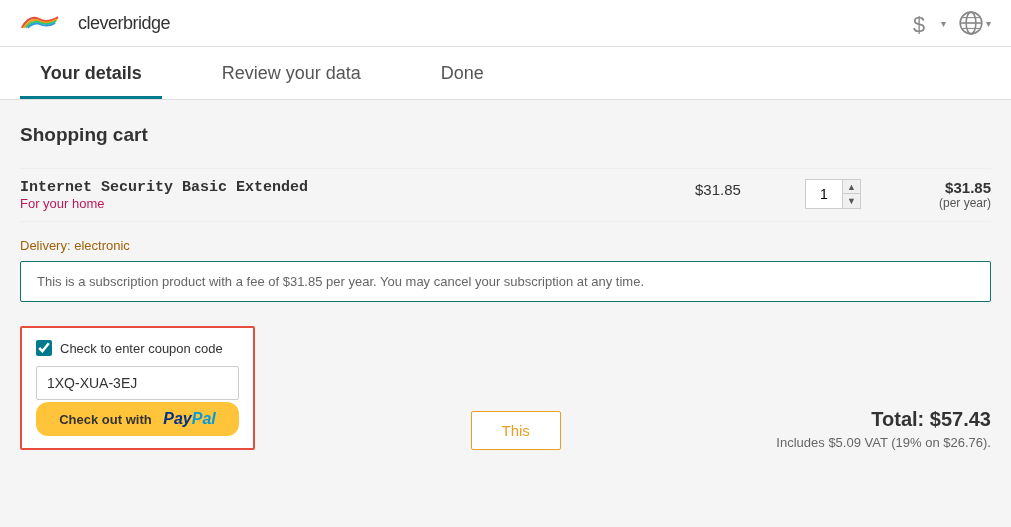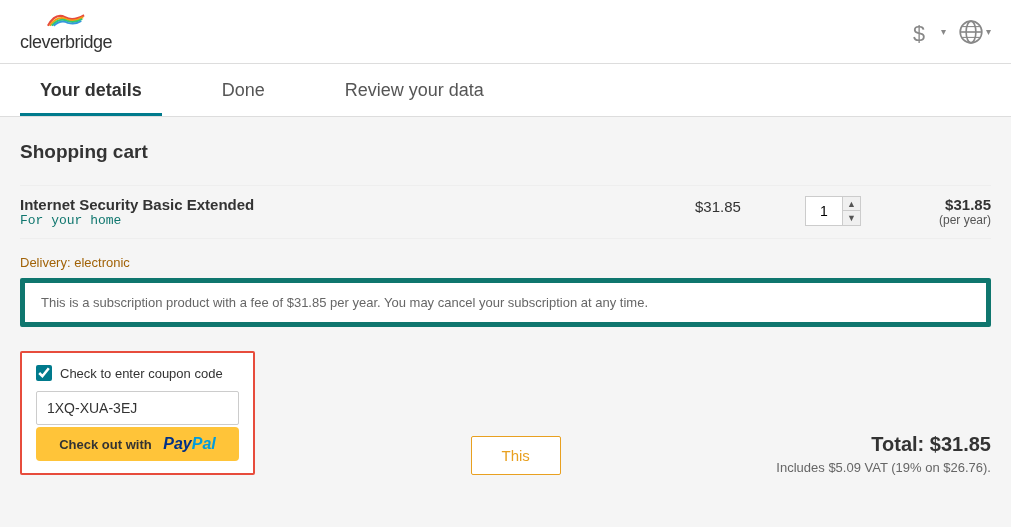--- a/index.html
+++ b/index.html
@@ -98,25 +98,25 @@
       border-top: 1px solid #eee;
       border-bottom: 1px solid #eee;
       margin-bottom: 16px;
     }
     .product-info {
       flex: 1;
     }
     .product-name {
       font-weight: bold;
       font-size: 15px;
+      font-family: Liberation Mono, monospace;
     }
     .product-sub {
-      color: #0f766e;
-      font-size: 13px;
-      font-family: Liberation Mono, monospace;
+      color: #be185d;
+      font-size: 13px;
     }
     .product-price {
       color: #333;
       font-size: 15px;
       min-width: 80px;
       text-align: left;
       padding-top: 2px;
     }
     .quantity-control {
       display: flex;
@@ -168,21 +168,21 @@
       color: #555;
     }
     
     .delivery {
       font-size: 13px;
       color: #a16207;
       margin-bottom: 8px;
     }
     .info-box {
       background: #fff;
-      border: 5px solid #0f766e;
+      border: 1px solid #0f766e;
       padding: 12px 16px;
       font-size: 13px;
       color: #666;
       border-radius: 2px;
       margin-bottom: 24px;
     }
     
     .bottom-section {
       display: flex;
       justify-content: space-between;
@@ -219,21 +219,21 @@
       border: 1px solid #ccc;
       padding: 8px 10px;
       font-size: 14px;
       border-radius: 2px;
       outline: none;
       color: #333;
     }
     .paypal-btn {
       background: #ffc439;
       border: none;
-      border-radius: 4px;
+      border-radius: 12px;
       padding: 8px 14px;
       cursor: pointer;
       display: flex;
       align-items: center;
       gap: 4px;
       font-size: 13px;
       color: #333;
       font-weight: bold;
       width: 100%;
       justify-content: center;
@@ -277,21 +277,21 @@
       color: #666;
       margin-top: 4px;
     }
   </style>
 </head>
 <body>
 
 <div class="header">
   <div class="logo">
 
-    <div style="display:flex;flex-direction:column;align-items:center;">
+    <div style="display:flex;align-items:center;gap:18px;">
       <svg class="logo-rainbow" viewBox="0 0 42 16">
         <path d="M2,14 Q10,0 20,5 Q28,10 40,3" stroke="#e74c3c" stroke-width="2.2" fill="none"></path>
         <path d="M4,14 Q12,3 21,7 Q29,11 39,5" stroke="#f39c12" stroke-width="2" fill="none"></path>
         <path d="M6,14 Q14,5 22,9 Q30,12 38,7" stroke="#2ecc71" stroke-width="2" fill="none"></path>
         <path d="M8,14 Q16,7 23,11 Q31,13 37,9" stroke="#3498db" stroke-width="2" fill="none"></path>
       </svg>
       <span class="logo-text">cleverbridge</span>
     </div>
   </div>
   <div class="header-icons">
@@ -312,24 +312,24 @@
       <span class="chevron-small">▾</span>
     </div>
   </div>
 </div>
 
 <div class="tabs">
   <div class="tab active">
     <span>Your details</span>
   </div>
   <div class="tab">
+    <span>Review your data</span>
+  </div>
+  <div class="tab">
     <span>Done</span>
-  </div>
-  <div class="tab">
-    <span>Review your data</span>
   </div>
 </div>
 
 <div class="main">
   <h1 class="shopping-cart-title">Shopping cart</h1>
 
   <div class="product-row">
     <div class="product-info">
       <div class="product-name">Internet Security Basic Extended</div>
       <div class="product-sub">For your home</div>
@@ -370,17 +370,17 @@
       </button>
     </div>
 
     <div class="apply-section">
       <button class="apply-btn">
         <span>This</span>
       </button>
     </div>
 
     <div class="total-section">
-      <div class="total-amount">Total: $31.85</div>
+      <div class="total-amount">Total: $57.43</div>
       <div class="total-vat">Includes $5.09 VAT (19% on $26.76).</div>
     </div>
   </div>
 </div>
 
 </body></html>

